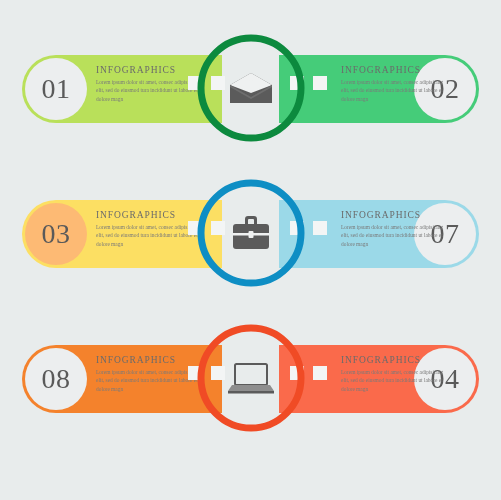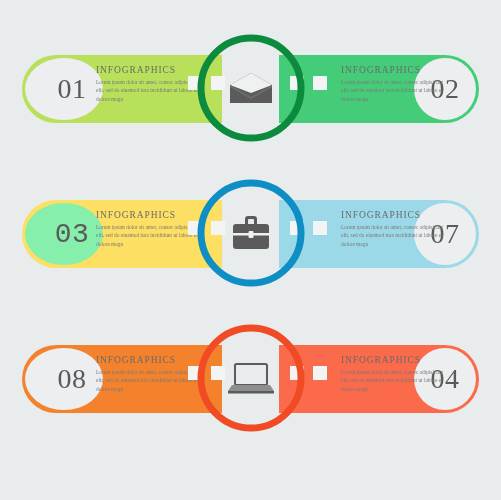--- a/index.html
+++ b/index.html
@@ -59,21 +59,21 @@
     border-radius: 50%;
     background: #eceeef;
     display: flex;
     align-items: center;
     justify-content: center;
     font-family: "Liberation Serif", serif;
     font-size: 28px;
     color: #5a5a5a;
     letter-spacing: 0.5px;
   }
-  .medallion-left  { left: 25px; padding-left: 16px; }
+  .medallion-left  { left: 25px; }
   .medallion-right { left: 414px; font-family: Liberation Serif, serif; }
 
   
   .textblock {
     position: absolute;
     top: 50px;
     width: 108px;
   }
   .textblock-left  { left: 96px; }
   .textblock-right { left: 341px; }
@@ -174,21 +174,21 @@
         <polygon points="23,11 35,18 11,18" fill="#eff1f1"></polygon>
       </svg>
     </div>
   </div>
 
   <div class="row r2">
 
     <div class="bar bar-left" style="background: rgb(252, 223, 99);"></div>
     <div class="bar bar-right" style="background: rgb(155, 217, 232);"></div>
 
-    <div class="medallion medallion-left" style="background: #86efac; color: rgb(90, 90, 90); font-family: Liberation Mono, monospace;">
+    <div class="medallion medallion-left" style="background: #fdba74; color: rgb(90, 90, 90);">
       <span>03</span>
     </div>
     <div class="medallion medallion-right" style="background: rgb(236, 238, 239); color: rgb(90, 90, 90);">
       <span>07</span>
     </div>
 
     <div class="textblock textblock-left">
       <p class="tb-title" style="color: rgb(107, 107, 107);">INFOGRAPHICS</p>
       <p class="tb-body" style="color: rgb(122, 122, 122);">Lorem ipsum dolor sit amet, consec adipisicing elit, sed do eiusmod tura incididunt ut labore et dolore magn</p>
     </div>

